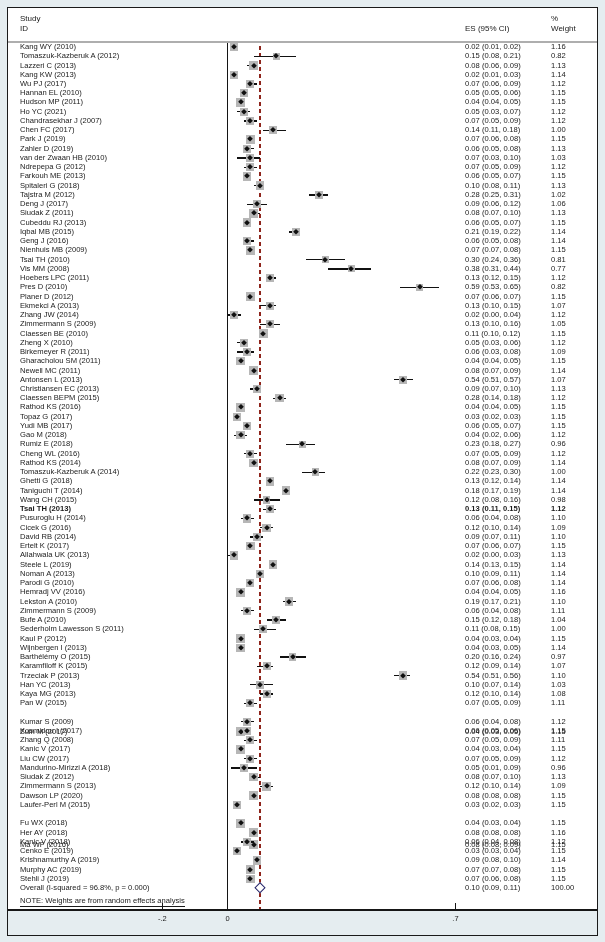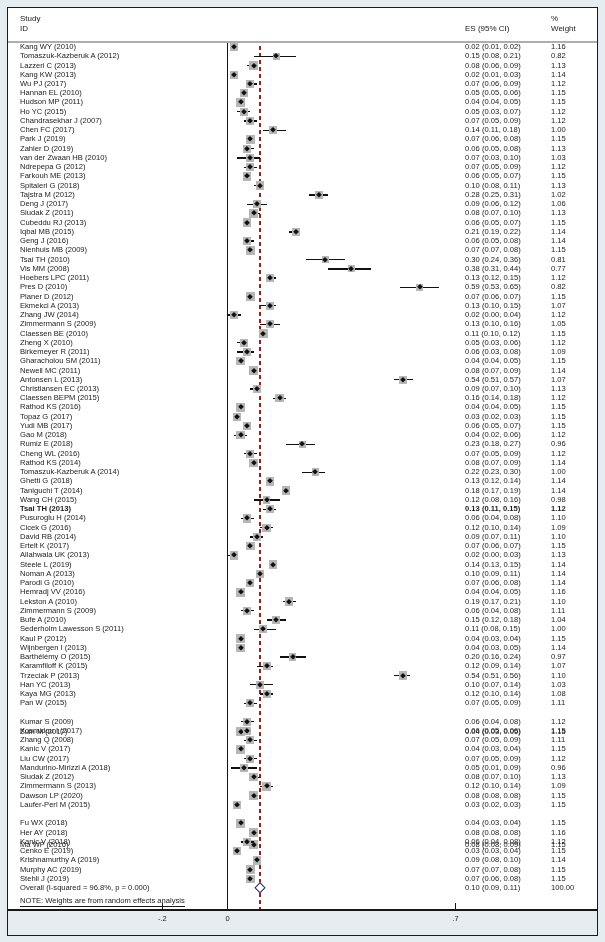--- a/index.html
+++ b/index.html
@@ -121,21 +121,21 @@
       </div>
       <div class="row" style="top: 89.8365px;">
         <div class="slabel">Hudson MP (2011)</div>
         <div class="ci" style="left: 232.528px; width: 3.257px;"></div>
         <div class="wbox" style="width: 8.445px; height: 8.445px; left: 228.305px; margin-top: -4.2225px;"></div>
         <div class="pt" style="left: 232.528px;"></div>
         <div class="es-text">0.04 (0.04, 0.05)</div>
         <div class="wt-text">1.15</div>
       </div>
       <div class="row" style="top: 99.0795px;">
-        <div class="slabel">Ho YC (2015)</div>
+        <div class="slabel">Ho YC (2021)</div>
         <div class="ci" style="left: 229.271px; width: 13.028px;"></div>
         <div class="wbox" style="width: 8.316px; height: 8.316px; left: 231.627px; margin-top: -4.158px;"></div>
         <div class="pt" style="left: 235.785px;"></div>
         <div class="es-text">0.05 (0.03, 0.07)</div>
         <div class="wt-text">1.12</div>
       </div>
       <div class="row" style="top: 108.323px;">
         <div class="slabel">Chandrasekhar J (2007)</div>
         <div class="ci" style="left: 235.785px; width: 13.028px;"></div>
         <div class="wbox" style="width: 8.316px; height: 8.316px; left: 238.141px; margin-top: -4.158px;"></div>
@@ -373,21 +373,21 @@
         <div class="wbox" style="width: 8.359px; height: 8.359px; left: 244.633px; margin-top: -4.1795px;"></div>
         <div class="pt" style="left: 248.813px;"></div>
         <div class="es-text">0.09 (0.07, 0.10)</div>
         <div class="wt-text">1.13</div>
       </div>
       <div class="row" style="top: 385.613px;">
         <div class="slabel">Claessen BEPM (2015)</div>
         <div class="ci" style="left: 265.098px; width: 13.028px;"></div>
         <div class="wbox" style="width: 8.316px; height: 8.316px; left: 267.454px; margin-top: -4.158px;"></div>
         <div class="pt" style="left: 271.612px;"></div>
-        <div class="es-text">0.16 (0.14, 0.18)</div>
+        <div class="es-text">0.28 (0.14, 0.18)</div>
         <div class="wt-text">1.12</div>
       </div>
       <div class="row" style="top: 394.856px;">
         <div class="slabel">Rathod KS (2016)</div>
         <div class="ci" style="left: 232.528px; width: 3.257px;"></div>
         <div class="wbox" style="width: 8.445px; height: 8.445px; left: 228.305px; margin-top: -4.2225px;"></div>
         <div class="pt" style="left: 232.528px;"></div>
         <div class="es-text">0.04 (0.04, 0.05)</div>
         <div class="wt-text">1.15</div>
       </div>

